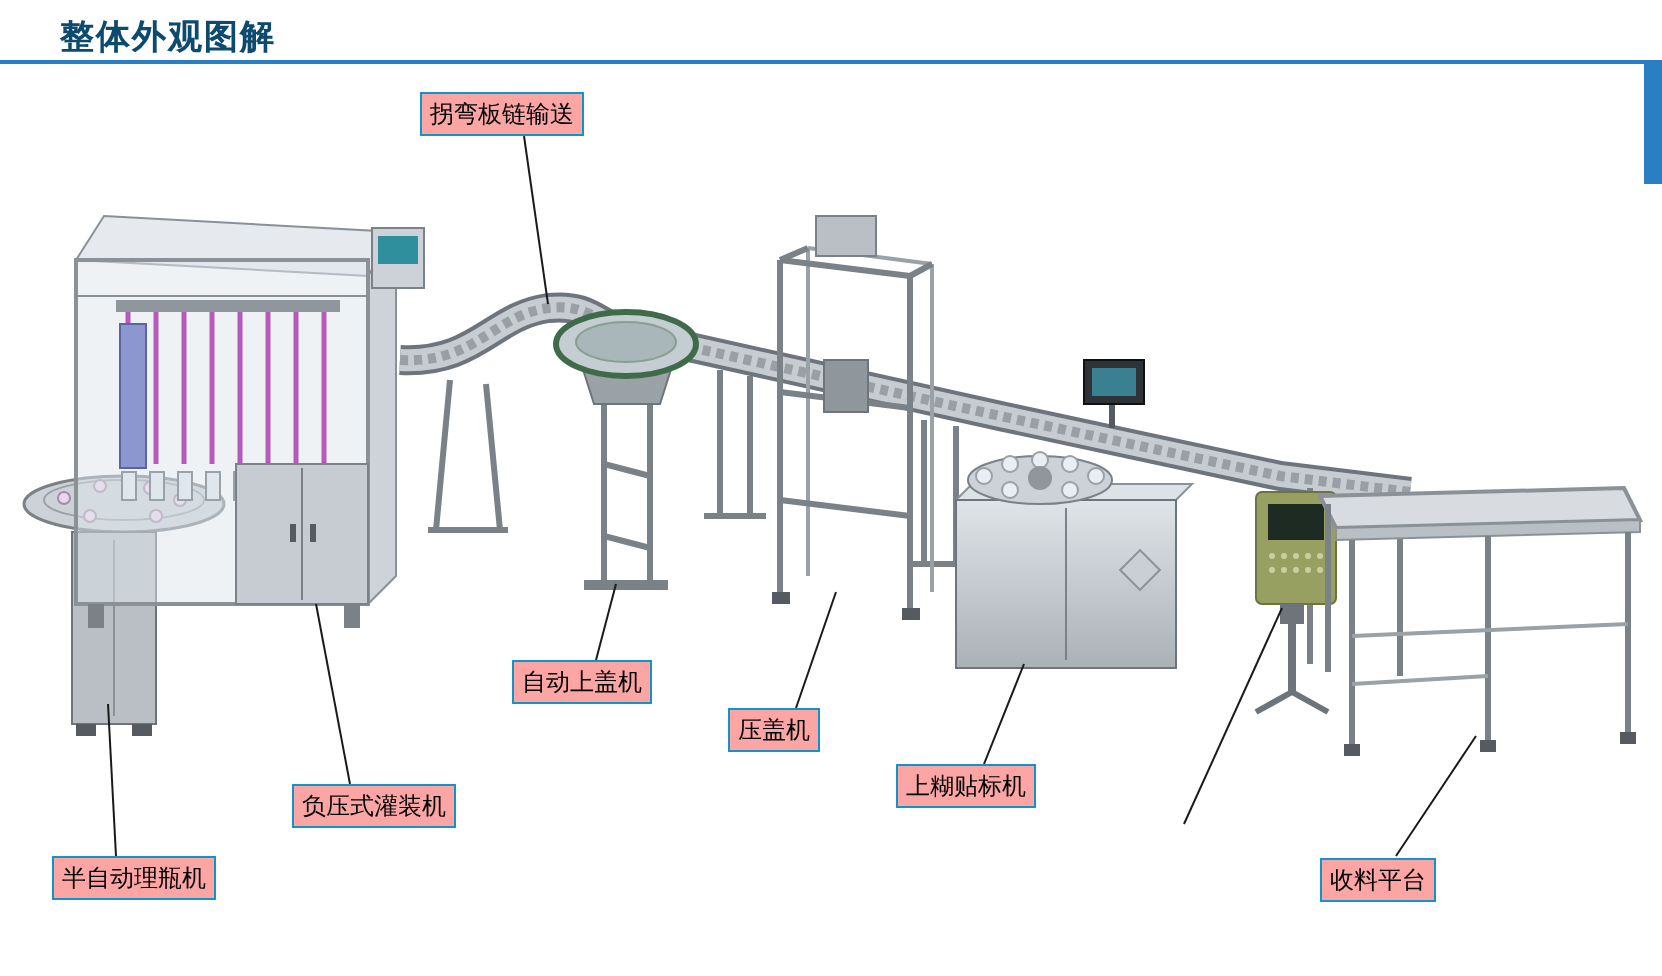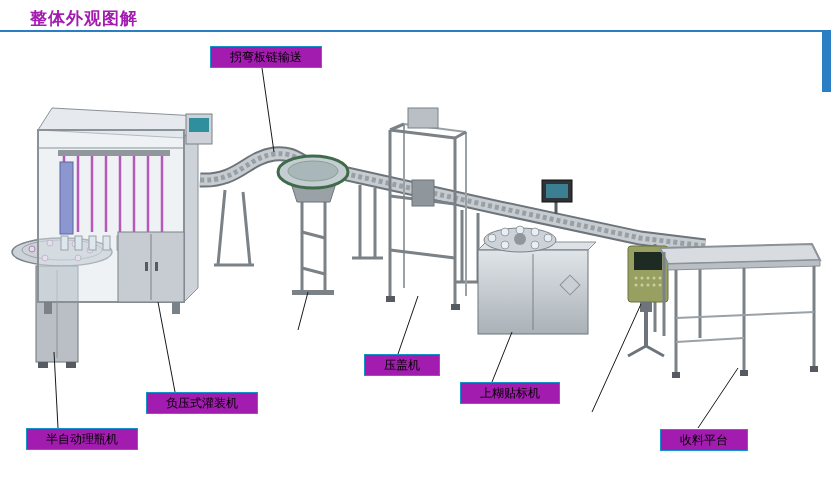--- a/index.html
+++ b/index.html
@@ -2,28 +2,28 @@
 <html><head>
 <meta charset="utf-8">
 <style>
   html,body{margin:0;padding:0;background:#fff;}
   .stage{
     position:relative;width:831px;height:488px;background:#ffffff;
     font-family:"Liberation Sans","DejaVu Sans",sans-serif;overflow:hidden;
   }
   .page-title{
     position:absolute;left:30px;top:7px;font-size:17px;font-weight:bold;
-    color:#a21caf;letter-spacing:1px;
+    color:#0c4a6e;letter-spacing:1px;
   }
   .title-rule{position:absolute;left:0;top:30px;width:831px;height:2px;background:#2a7fc4;}
   .right-accent{position:absolute;right:0;top:30px;width:9px;height:62px;background:#2a7fc4;}
   .diagram-svg{position:absolute;left:0;top:0;}
   .callout{
-    position:absolute;background:#a21caf;border:1px solid #1493c8;color:#000;
-    font-size:12px;line-height:16px;padding:2px 19px;white-space:nowrap;
+    position:absolute;background:#fca5a5;border:1px solid #1493c8;color:#000;
+    font-size:12px;line-height:16px;padding:2px 4px;white-space:nowrap;
   }
 </style>
 </head>
 <body>
 
 <div class="stage">
 
   <div class="page-title">整体外观图解</div>
   <div class="title-rule"></div>
   <div class="right-accent"></div>
@@ -202,19 +202,20 @@
       <line x1="398" y1="354" x2="418" y2="296"></line>
       <line x1="492" y1="382" x2="512" y2="332"></line>
       <line x1="592" y1="412" x2="641" y2="304"></line>
       <line x1="698" y1="428" x2="738" y2="368"></line>
       <line x1="175" y1="392" x2="158" y2="302"></line>
       <line x1="58" y1="428" x2="54" y2="352"></line>
     </g>
   </svg>
 
   <div class="callout" style="left:210px;top:46px">拐弯板链输送</div>
+  <div class="callout" style="left:256px;top:330px">自动上盖机</div>
   <div class="callout" style="left:364px;top:354px">压盖机</div>
-  <div class="callout" style="left:460px;top:382px">上糊贴标机</div>
+  <div class="callout" style="left:448px;top:382px">上糊贴标机</div>
   <div class="callout" style="left:660px;top:429px">收料平台</div>
   <div class="callout" style="left:146px;top:392px">负压式灌装机</div>
   <div class="callout" style="left:26px;top:428px">半自动理瓶机</div>
 
 </div>
 
 </body></html>

